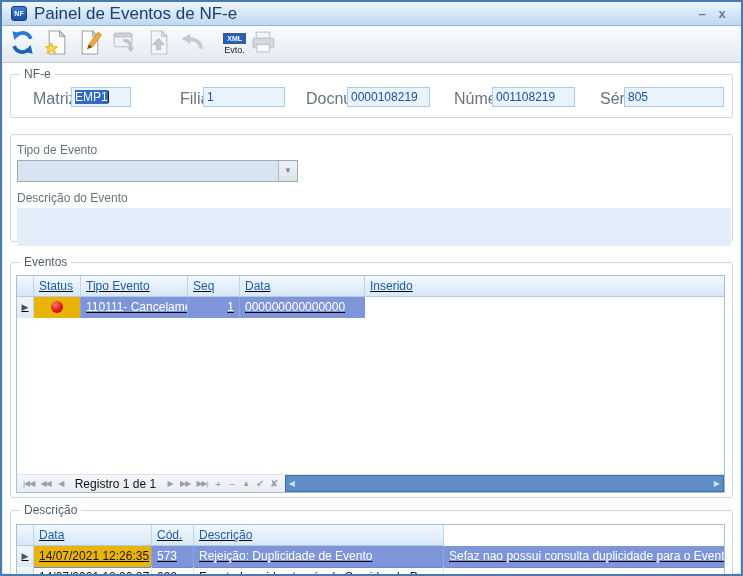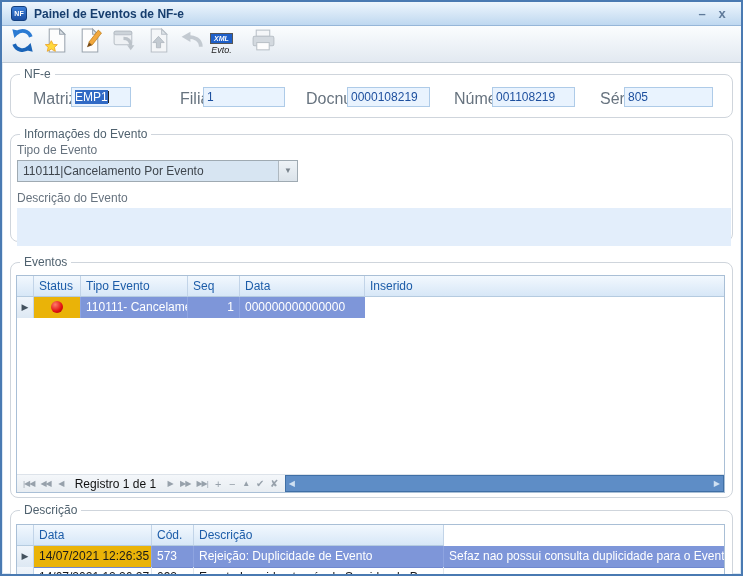--- a/index.html
+++ b/index.html
@@ -13,39 +13,39 @@
   .titlebar {
     height: 24px; display: flex; align-items: center; padding: 0 9px;
     background: linear-gradient(#eef6fd, #bfd8f0);
     border-bottom: 1px solid #96b6d8;
   }
   .app-icon {
     width: 16px; height: 15px; border-radius: 3px; flex: 0 0 auto;
     background: linear-gradient(#3c7fd8, #1b4fa4); border: 1px solid #123e7d;
     color: #fff; font-size: 7px; font-weight: bold; line-height: 13px; text-align: center;
   }
-  .title-text { margin-left: 7px; font-size: 12px; color: #173e6e; font-weight: bold; }
+  .title-text { margin-left: 7px; font-size: 17px; color: #173e6e; }
   .title-spacer { flex: 1; }
   .tb-winbtn {
     width: 20px; text-align: center; color: #5f7block9a; color: #5f7a9a;
     font-size: 13px; font-weight: bold; cursor: default; line-height: 20px;
   }
   
   .toolbar {
     height: 37px; display: flex; align-items: center; gap: 1px; padding: 1px 4px 2px;
     background: linear-gradient(#fbfdfe, #e2e9f1);
     border-bottom: 1px solid #c2ccd6;
   }
-  .tb-btn { width: 33px; height: 33px; display: flex; align-items: flex-start; justify-content: center; font-style: italic; }
+  .tb-btn { width: 33px; height: 33px; display: flex; align-items: flex-end; justify-content: center; }
   .tb-btn.xml { flex-direction: column; width: 36px; }
   .xml-badge { background: #1e5fc8; color: #fff; font-size: 7px; font-weight: bold; padding: 1px 3px; border: 1px solid #555; }
   .xml-caption { font-size: 9px; color: #222; margin-top: 1px; }
   
   .group {
-    position: relative; margin: 12px 8px; border: 1px solid #cfd5dc; border-radius: 8px;
+    position: relative; margin: 12px 8px; border: 1px solid #cfd5dc; border-radius: 3px;
     background: #fff;
   }
   .group-label {
     position: absolute; top: -8px; left: 9px; background: #fff; padding: 0 4px;
     font-size: 12px; color: #50626f;
   }
   .g-nfe   { margin-top: 11px; height: 44px; }
   .g-info  { margin-top: 16px; height: 108px; }
   .g-ev    { margin-top: 20px; height: 236px; }
   .g-hist  { margin-top: 9px;  height: 92px; }
@@ -68,21 +68,21 @@
   .combo-arrow {
     position: absolute; right: 0; top: 0; width: 19px; height: 100%;
     border-left: 1px solid #aeb8c0; display: flex; align-items: center; justify-content: center;
     color: #7a848d; font-size: 8px; background: linear-gradient(#eef3f7,#dbe3ea);
   }
   .desc-area { width: 714px; height: 38px; margin-top: 3px; background: #e3eefb; }
   
   .grid { position: absolute; left: 5px; right: 7px; border: 1px solid #a9bfd6; background: #fff; overflow: hidden; display: flex; flex-direction: column; }
   .ev-grid   { top: 12px; height: 218px; }
   .hist-grid { top: 13px; height: 84px; }
-  .grid-row { display: grid; height: 21px; line-height: 20px; font-size: 12px; flex: 0 0 auto; }
+  .grid-row { display: grid; height: 21px; line-height: 20px; font-size: 12px; flex: 0 0 auto; text-decoration: underline; }
   .ev-cols   { grid-template-columns: 17px 47px 107px 52px 125px 1fr; }
   .hist-cols { grid-template-columns: 17px 118px 42px 250px 1fr; }
   .gh-cell {
     background: linear-gradient(#f2f8fe, #d7e7f7); color: #1c5ca8;
     border-right: 1px solid #c2d4e8; border-bottom: 1px solid #b5cbe0;
     padding: 0 5px; white-space: nowrap; overflow: hidden;
   }
   .cell { padding: 0 5px; border-right: 1px solid #dfe5ec; border-bottom: 1px solid #e4e9ef; white-space: nowrap; overflow: hidden; color: #1a1a1a; }
   .row-sel .cell { background: #7e96d9; color: #fff; border-right-color: #8ea4e0; border-bottom-color: #6f88cf; }
   .row-sel .cell.focus-cell { background: #eab308; color: #1a1a1a; }
@@ -188,29 +188,27 @@
     <div class="group-label">NF-e</div>
     <div class="nfe-label" style="left:22px">Matriz</div>
     <div class="nfe-input" style="left:60px;width:60px"><span class="sel-text">EMP1</span><span class="caret"></span></div>
     <div class="nfe-label" style="left:169px">Filial</div>
     <div class="nfe-input" style="left:192px;width:82px">1</div>
     <div class="nfe-label" style="left:295px">Docnum</div>
     <div class="nfe-input" style="left:336px;width:83px">0000108219</div>
     <div class="nfe-label" style="left:443px">Número</div>
     <div class="nfe-input" style="left:481px;width:83px">001108219</div>
     <div class="nfe-label" style="left:589px">Série</div>
-    <div class="nfe-input" style="left:613px;width:89px">805</div>
+    <div class="nfe-input" style="left:613px;width:100px">805</div>
   </div>
 
   <div class="group g-info">
-    <div class="group-label">Informações do Evento</div>
     <div style="padding:8px 0 0 6px;">
       <div class="inner-label">Tipo de Evento</div>
       <div class="combo">
-        <span>110111|Cancelamento Por Evento</span>
         <span class="combo-arrow">▼</span>
       </div>
       <div class="inner-label" style="margin-top:9px">Descrição do Evento</div>
       <div class="desc-area"></div>
     </div>
   </div>
 
   <div class="group g-ev">
     <div class="group-label">Eventos</div>
     <div class="grid ev-grid">

